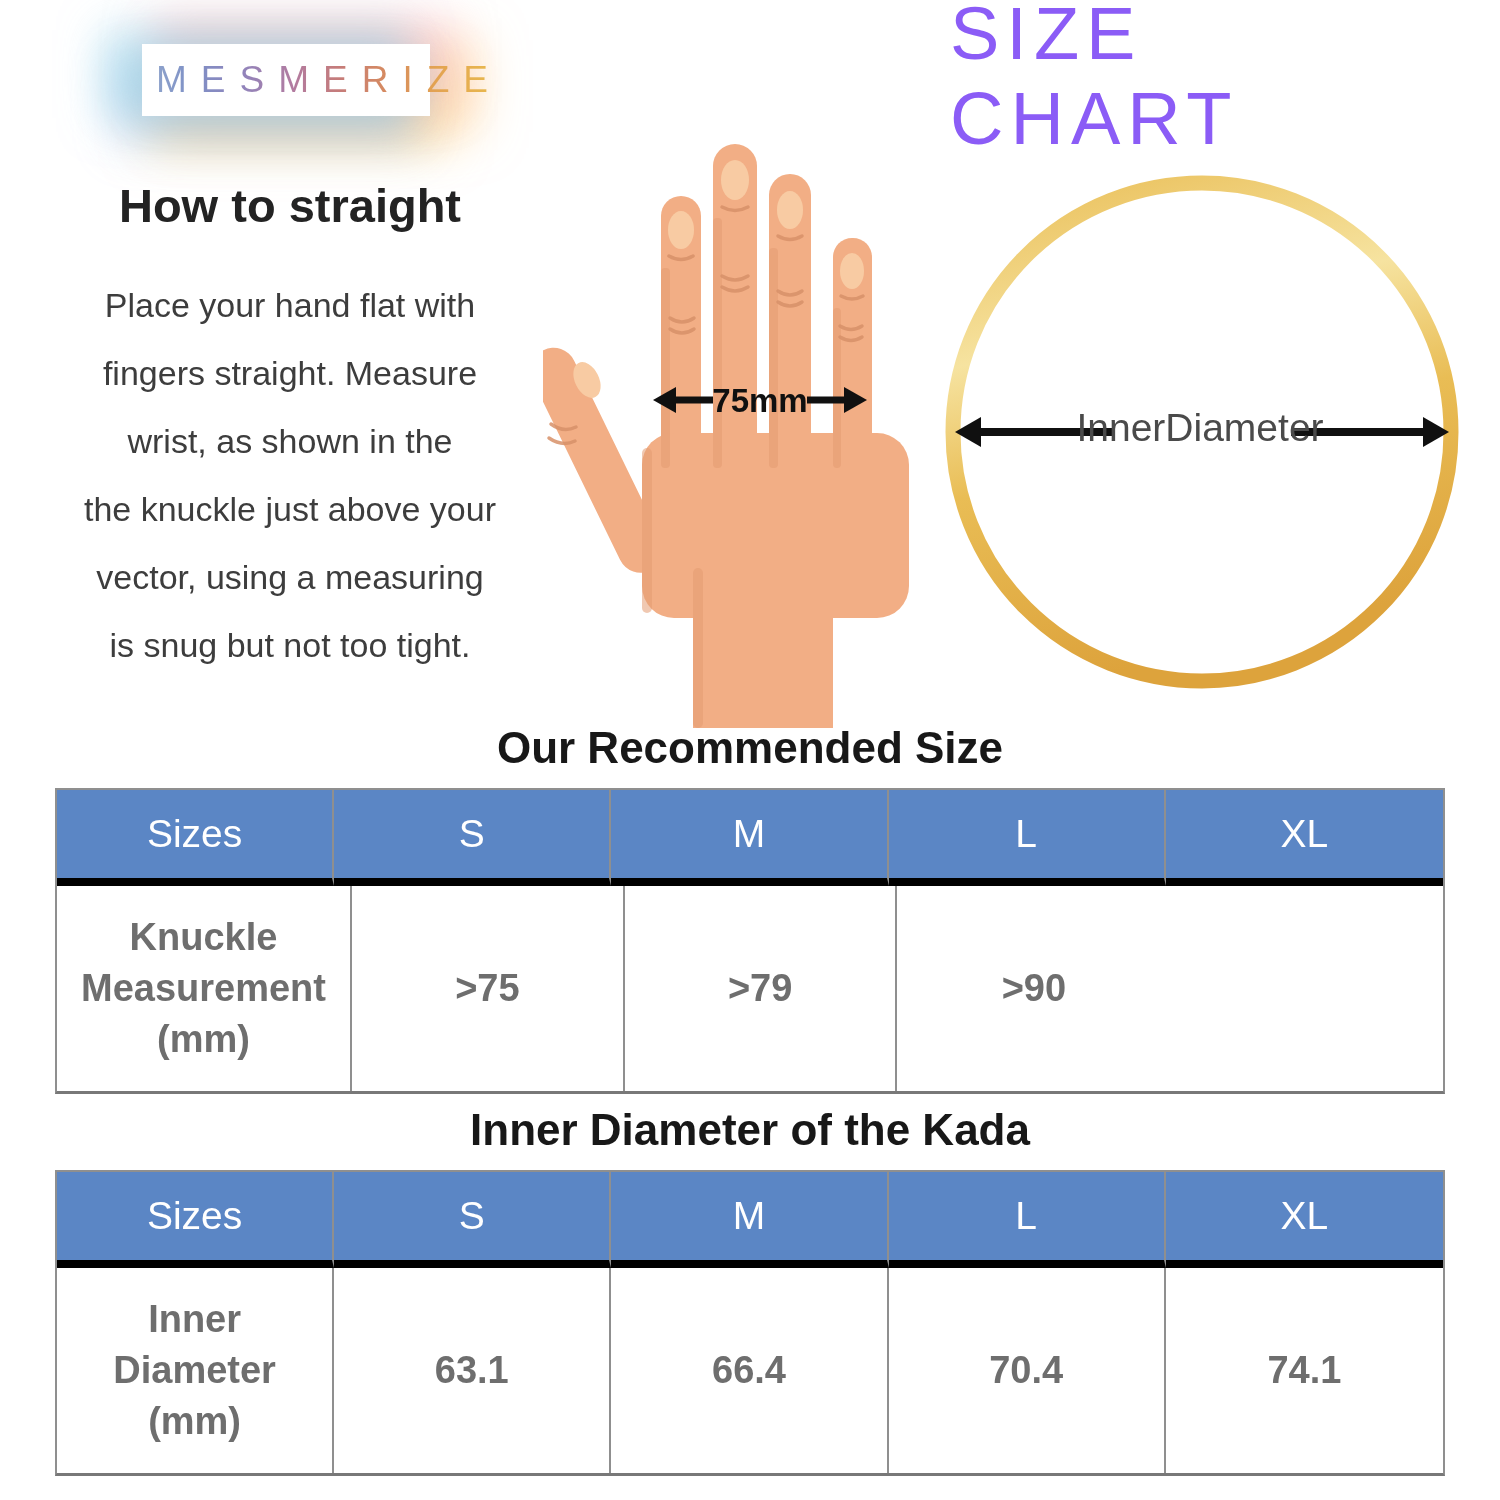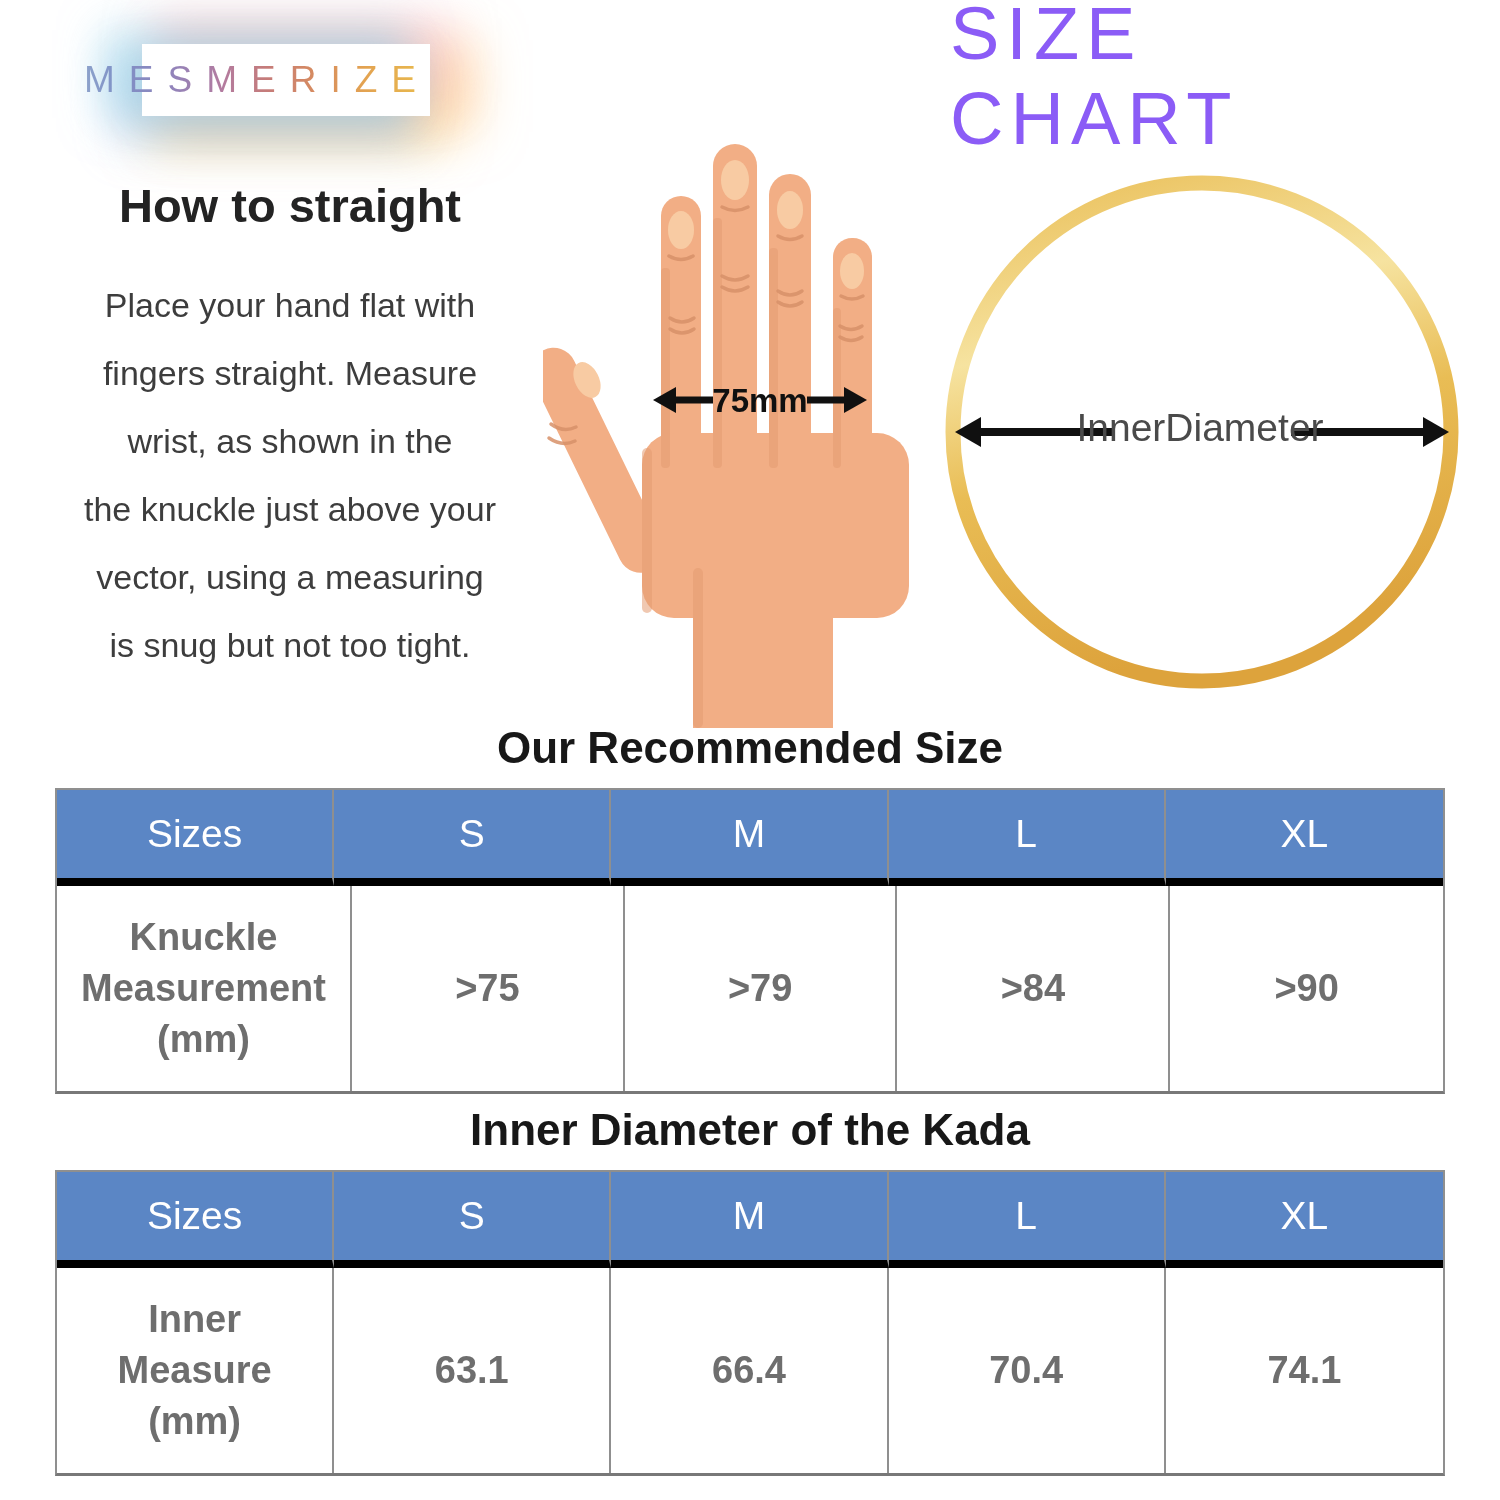--- a/index.html
+++ b/index.html
@@ -3,21 +3,21 @@
 <meta charset="utf-8">
 <style>
   * { margin:0; padding:0; box-sizing:border-box; }
   html,body { background:#ffffff; }
   body { font-family:"Liberation Sans", sans-serif; }
   .canvas { position:relative; width:1500px; height:1500px; background:#fff; overflow:hidden; }
 
   
   .logo-box{
     position:absolute; left:142px; top:44px; width:288px; height:72px;
-    background:#fff; display:flex; align-items:center; justify-content:flex-end;
+    background:#fff; display:flex; align-items:center; justify-content:flex-start;
     box-shadow:
       -30px -6px 44px 8px rgba(140,210,235,0.55),
       -18px 22px 44px 6px rgba(150,185,235,0.45),
       14px -20px 44px 6px rgba(250,185,205,0.5),
       36px 6px 48px 10px rgba(255,200,130,0.55),
       10px 28px 44px 6px rgba(255,225,150,0.5);
   }
   .logo-text{
     font-size:37px; font-weight:400; letter-spacing:14px; padding-left:14px;
     background:linear-gradient(90deg,#93a9cd 0%,#7e90c6 14%,#9184bb 28%,#b27ba0 42%,#c67c79 55%,#d68b60 68%,#e3a351 82%,#e9bc4d 100%);
@@ -187,36 +187,35 @@
       <div class="th">Sizes</div>
       <div class="th">S</div>
       <div class="th">M</div>
       <div class="th">L</div>
       <div class="th">XL</div>
     </div>
     <div class="tbody">
       <div class="td">Knuckle Measurement (mm)</div>
       <div class="td">&gt;75</div>
       <div class="td">&gt;79</div>
-      <div class="td">&gt;84</div>
       <div class="td">&gt;90</div>
     </div>
   </div>
 
   <div class="section-title t2">Inner Diameter of the Kada</div>
   <div class="size-table table2">
     <div class="thead">
       <div class="th">Sizes</div>
       <div class="th">S</div>
       <div class="th">M</div>
       <div class="th">L</div>
       <div class="th">XL</div>
     </div>
     <div class="tbody">
-      <div class="td">Inner Measure (mm)</div>
+      <div class="td">Inner Diameter (mm)</div>
       <div class="td">63.1</div>
       <div class="td">66.4</div>
       <div class="td">70.4</div>
       <div class="td">74.1</div>
     </div>
   </div>
 
 </div>
 
 </body></html>

